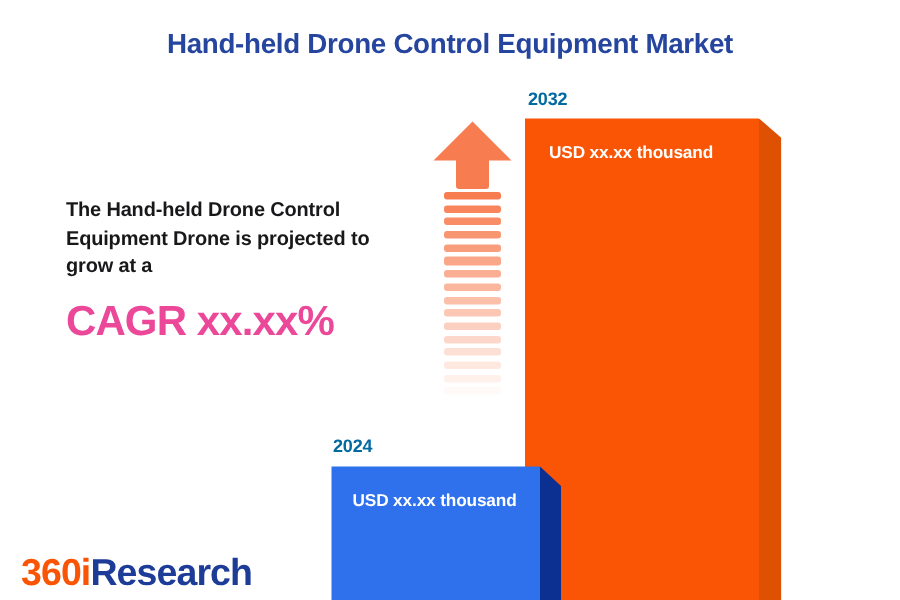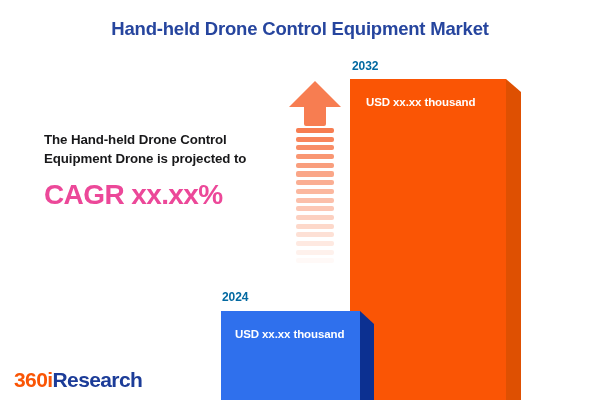--- a/index.html
+++ b/index.html
@@ -150,38 +150,39 @@
     clip-path: polygon(0 0, 100% 13px, 100% 100%, 0 100%);
   }
   #year-2024 { left: 222px; top: 290px; }
   #label-2024 { left: 235px; top: 328px; }
 
   
   .logo {
     position: absolute;
     left: 14px;
     top: 368px;
-    font-size: 21px;
+    font-size: 25px;
     font-weight: bold;
     letter-spacing: -0.6px;
     z-index: 6;
   }
   .logo .logo-a { color: #FA5505; }
   .logo .logo-b { color: #1C3C98; }
 </style>
 </head>
 <body>
 
 <div id="infographic">
 
   <div class="title">Hand-held Drone Control Equipment Market</div>
 
   <div class="copy-block">
     <div class="copy-text">The Hand-held  Drone Control</div>
     <div class="copy-text">Equipment Drone is projected to</div>
+    <div class="copy-text">grow at a</div>
     <div class="cagr-text">CAGR xx.xx%</div>
   </div>
 
   <div class="arrow">
     <svg class="arrow-head" viewBox="0 0 54 46">
       <path d="M27 1 L53 27 L38 27 L38 44 Q38 46 36 46 L18 46 Q16 46 16 44 L16 27 L1 27 Z" fill="#F77D51"></path>
     </svg>
     <div class="arrow-stripes">
         <div class="stripe" style="height: 5.1px; margin-bottom: 3.6px; background: rgb(247, 125, 81);"></div>
         <div class="stripe" style="height: 5.1px; margin-bottom: 3.6px; background: rgba(247, 125, 81, 0.937);"></div>

